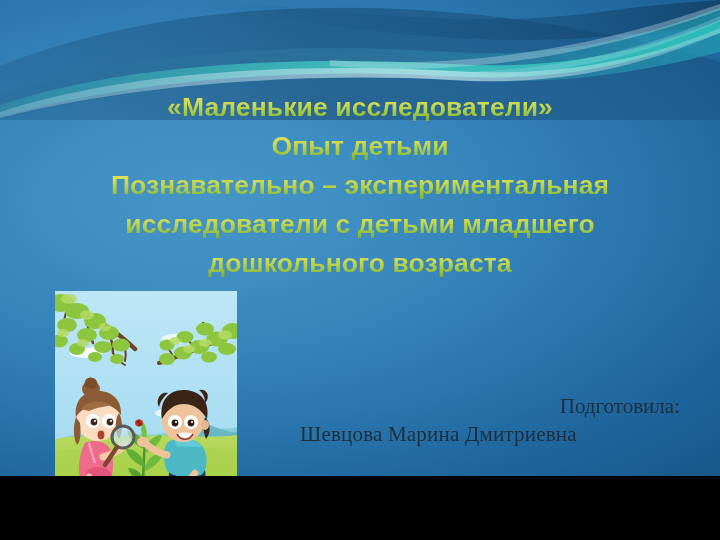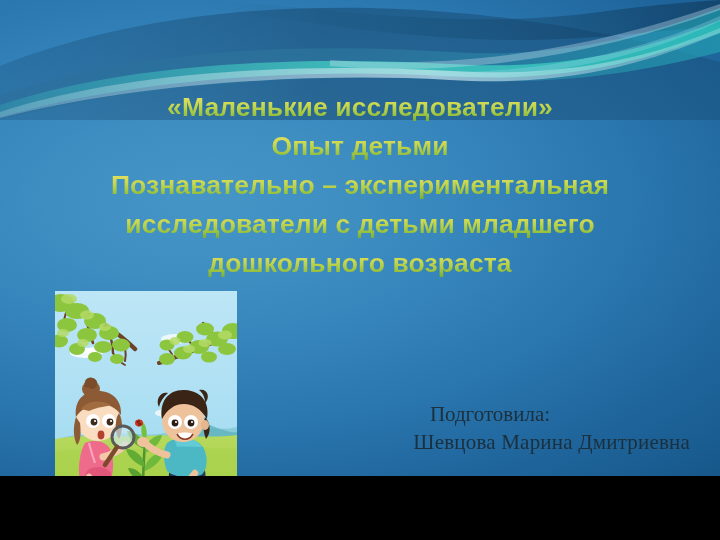--- a/index.html
+++ b/index.html
@@ -92,22 +92,22 @@
     width: 390px;
     text-align: center;
     font-family: "Liberation Serif", serif;
     color: #1c2f3c;
   }
   .author-line {
     font-size: 21px;
     line-height: 28px;
     white-space: nowrap;
   }
-  #author-line-1 { padding-right: 10px; margin-top: 8px; }
-  #author-line-2 { text-align: right; letter-spacing: .2px; }
+  #author-line-1 { text-align: right; padding-right: 10px; }
+  #author-line-2 { text-align: left; letter-spacing: .2px; }
   #year-line {
     margin-top: 27px;
     font-size: 19px;
     text-align: right;
     padding-left: 25px;
     font-variant: small-caps;
     letter-spacing: .4px;
   }
 </style>
 </head>

